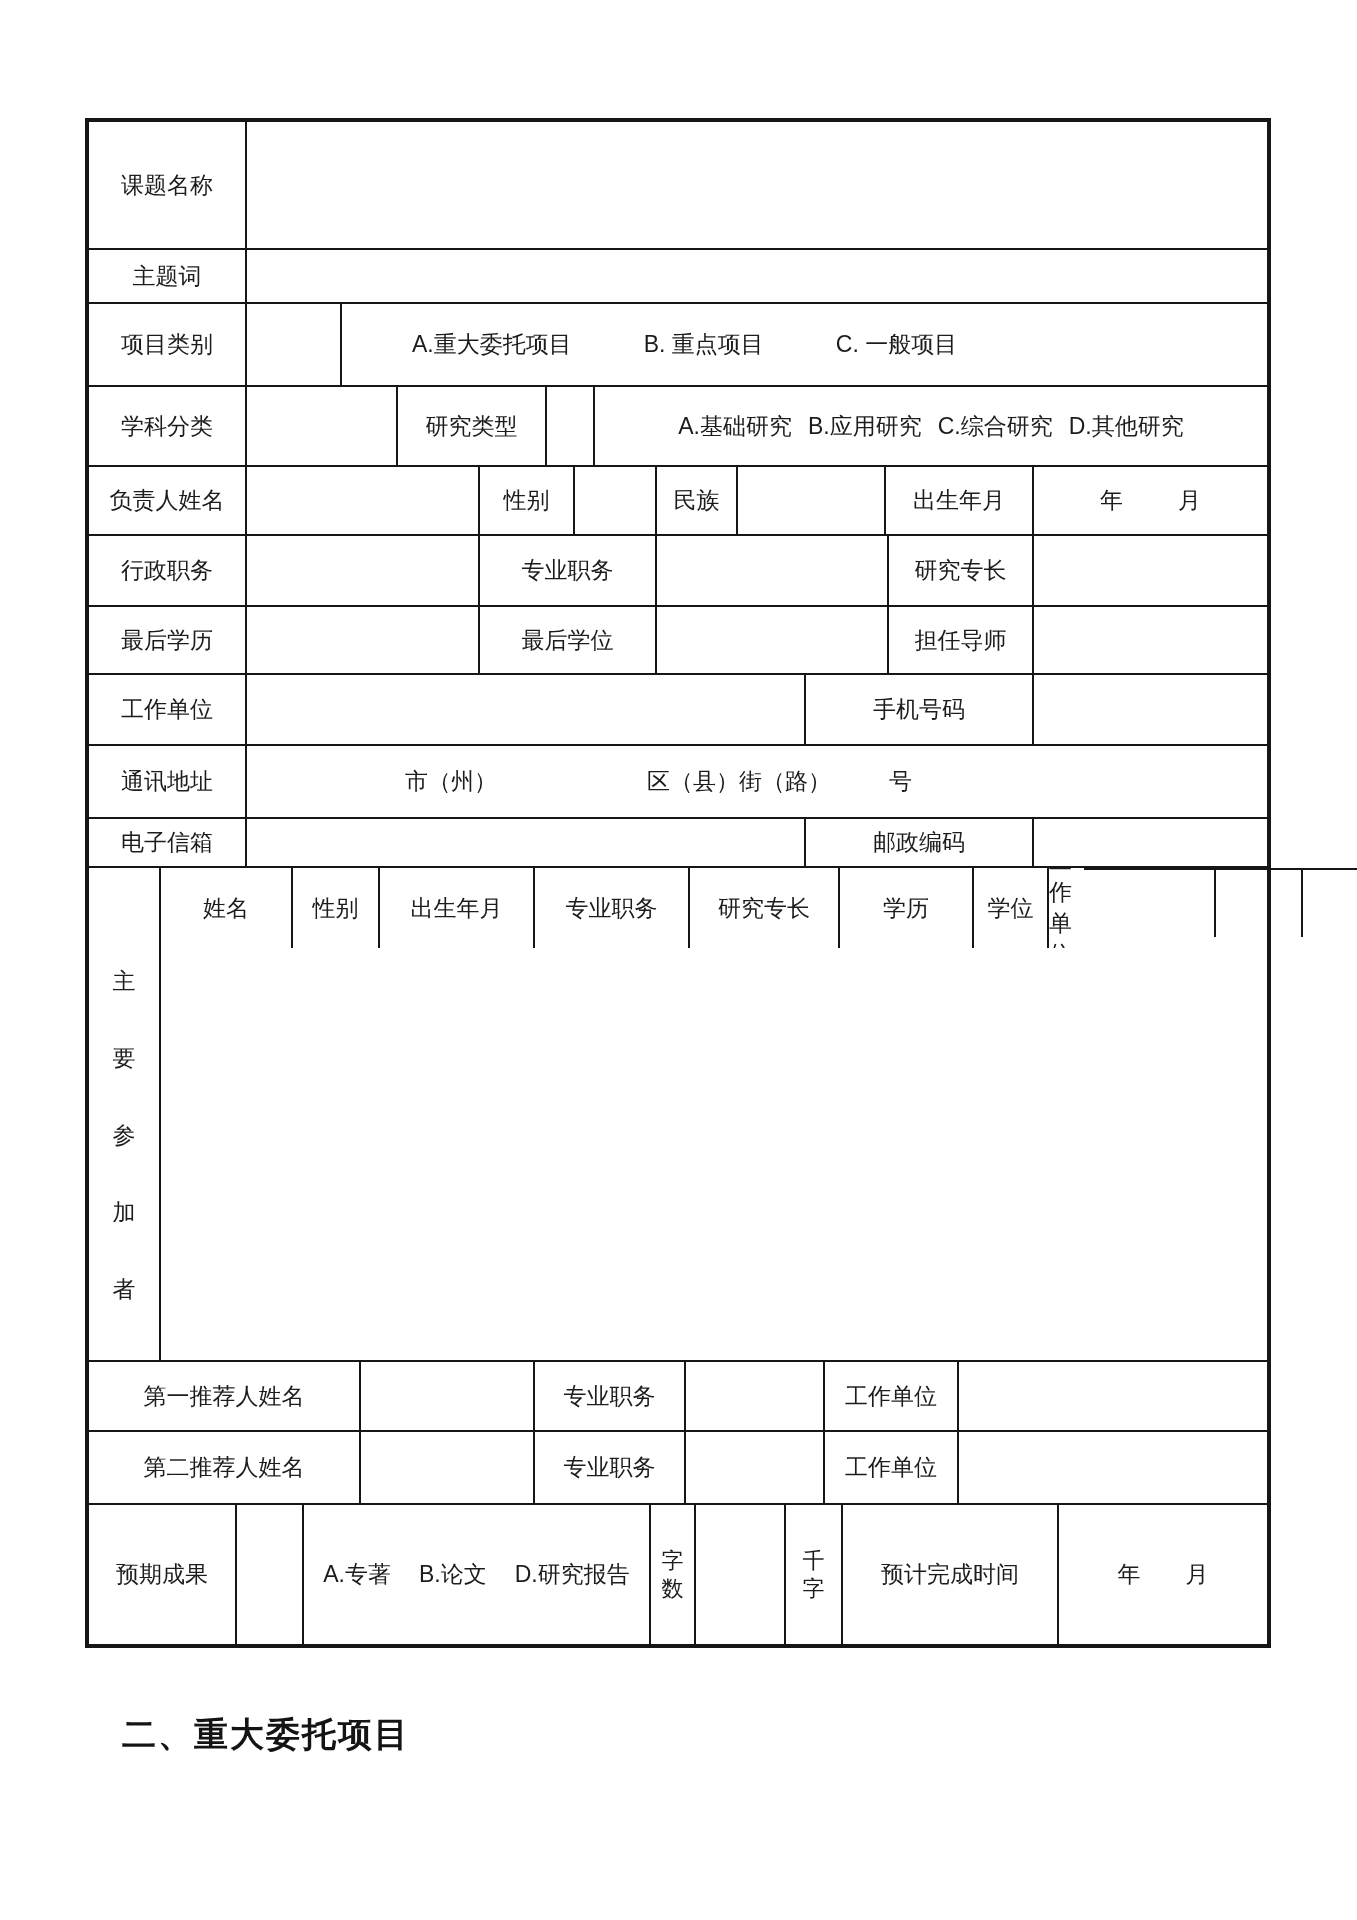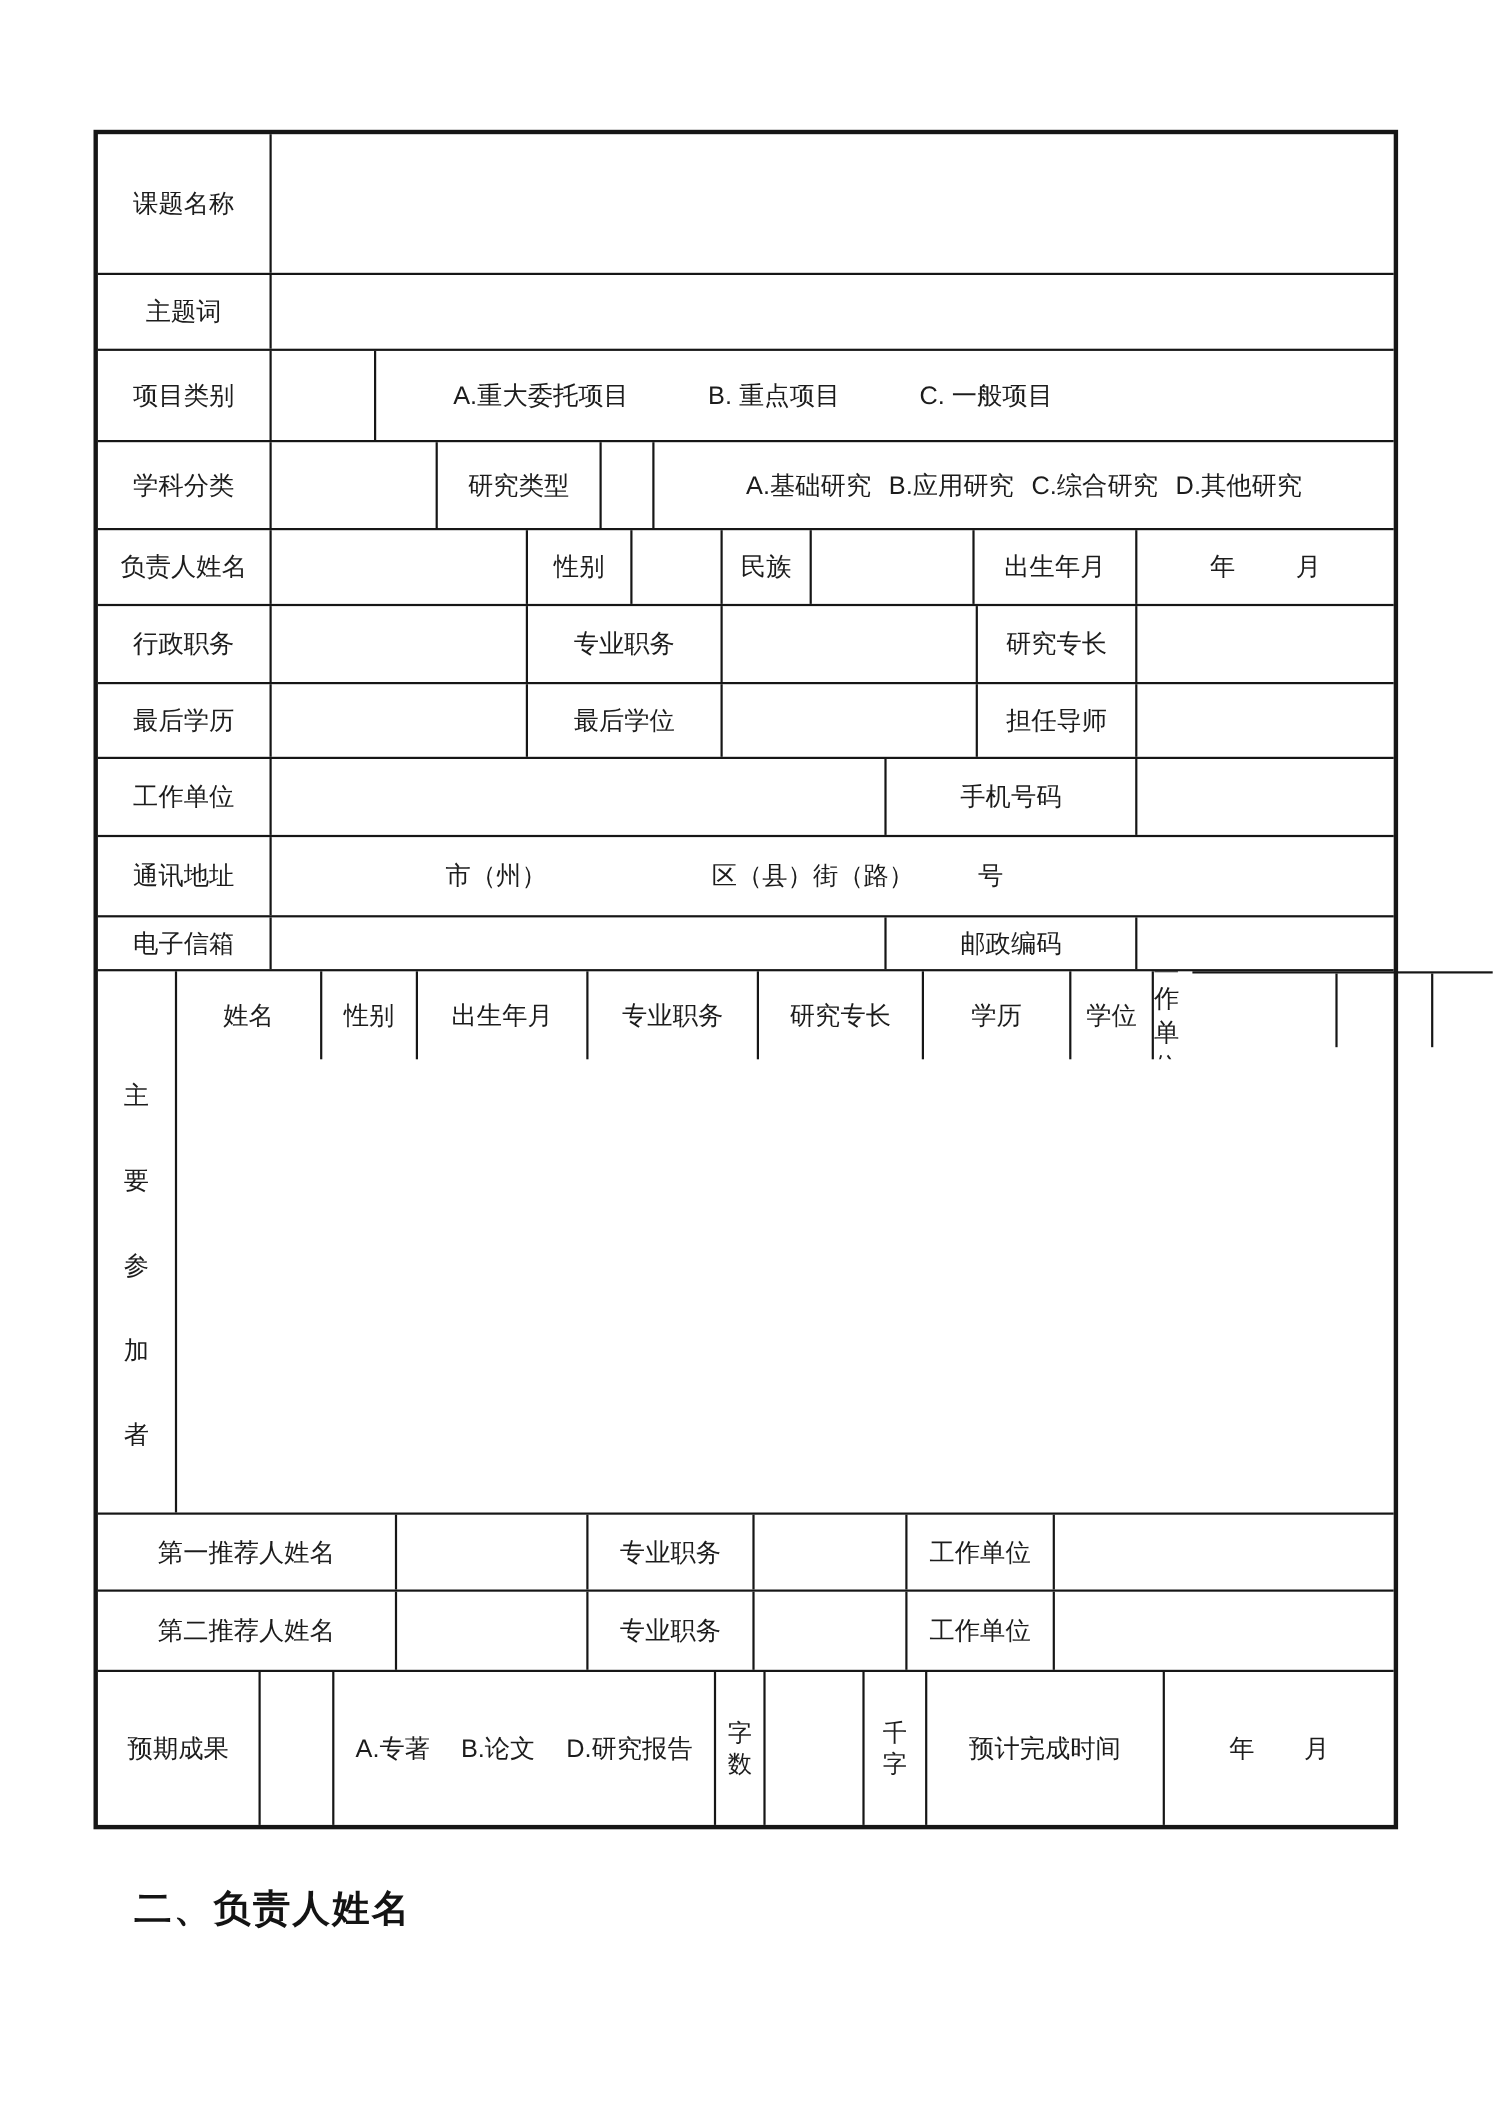--- a/index.html
+++ b/index.html
@@ -48,21 +48,21 @@
 
 <div class="page">
 
   <div class="form-table">
 
     <div class="row" style="height:126px">
       <div class="c" style="flex:0 0 156px">课题名称</div>
       <div class="c" style="flex:1"></div>
     </div>
 
-    <div class="row" style="height:69px">
+    <div class="row" style="height:54px">
       <div class="c" style="flex:0 0 156px">主题词</div>
       <div class="c" style="flex:1"></div>
     </div>
 
     <div class="row" style="height:83px">
       <div class="c" style="flex:0 0 156px">项目类别</div>
       <div class="c" style="flex:0 0 95px"></div>
       <div class="c left opts" style="flex:1;padding-left:70px;gap:72px">
         <span>A.重大委托项目</span>
         <span>B. 重点项目</span>
@@ -259,15 +259,15 @@
       </div>
       <div class="c" style="flex:0 0 216px">预计完成时间</div>
       <div class="c opts" style="flex:1;gap:45px">
         <span>年</span>
         <span>月</span>
       </div>
     </div>
 
   </div>
 
-  <div class="section-title">二、负责人姓名</div>
+  <div class="section-title">二、重大委托项目</div>
 
 </div>
 
 </body></html>

